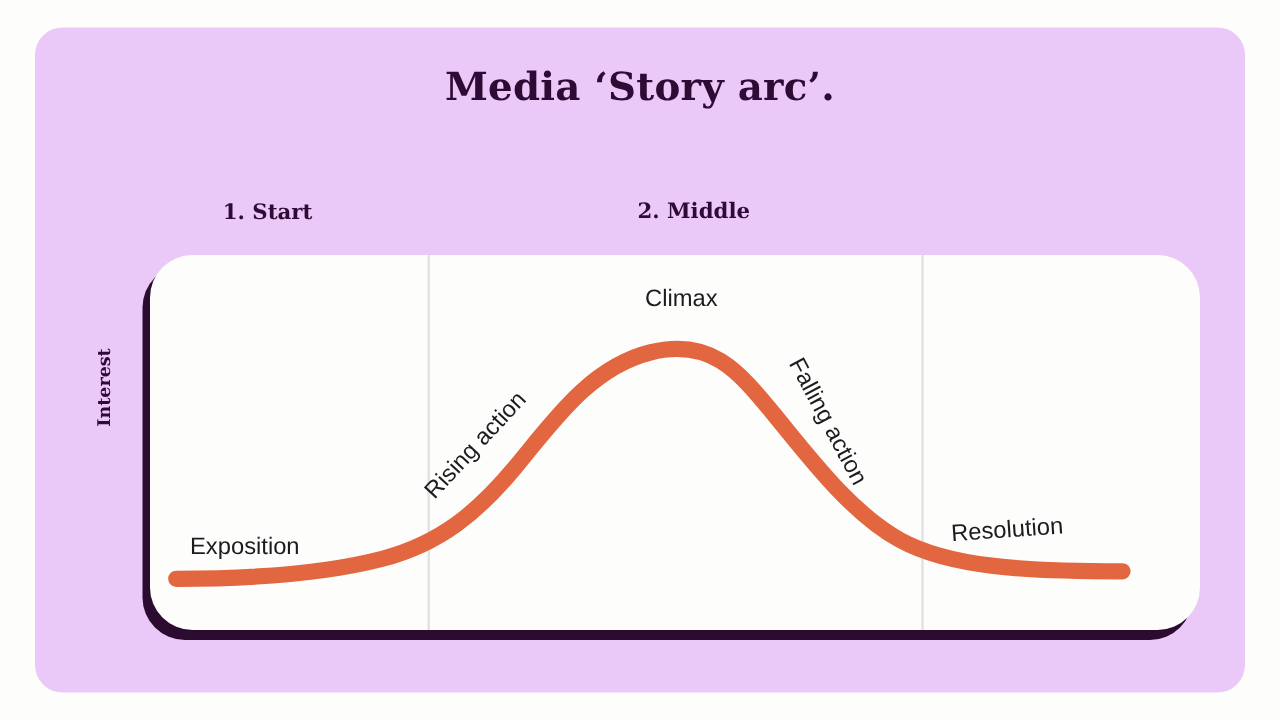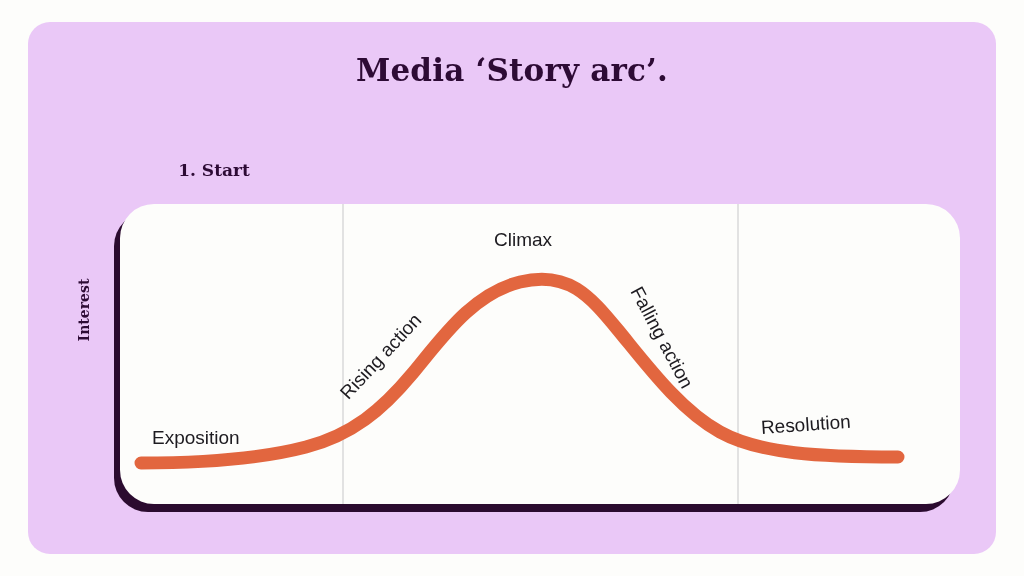--- a/index.html
+++ b/index.html
@@ -124,21 +124,21 @@
     font-size: 19px;
     color: #1d1b20;
     white-space: nowrap;
   }
   .ann.exposition {
     left: 152px;
     top: 427px;
     text-align: right;
   }
   .ann.climax {
-    left: 494px;
+    left: 516px;
     top: 229px;
     text-align: center;
   }
   .ann.resolution {
     left: 761px;
     top: 417px;
     transform: rotate(-4deg);
     transform-origin: left center;
   }
   .ann.rising {
@@ -157,20 +157,21 @@
 </head>
 <body>
 
 <div id="stage">
 
   <div class="panel"></div>
 
   <div class="title">Media ‘Story arc’.</div>
 
   <div class="stage-label s0">1. Start</div>
+  <div class="stage-label s1">2. Middle</div>
 
   <div class="axis-y">Interest</div>
 
   <div class="card-shadow"></div>
 
   <div class="card">
     <div class="divider d0"></div>
     <div class="divider d1"></div>
 
     <svg class="curve-svg" viewBox="0 0 840 300" preserveAspectRatio="none">

